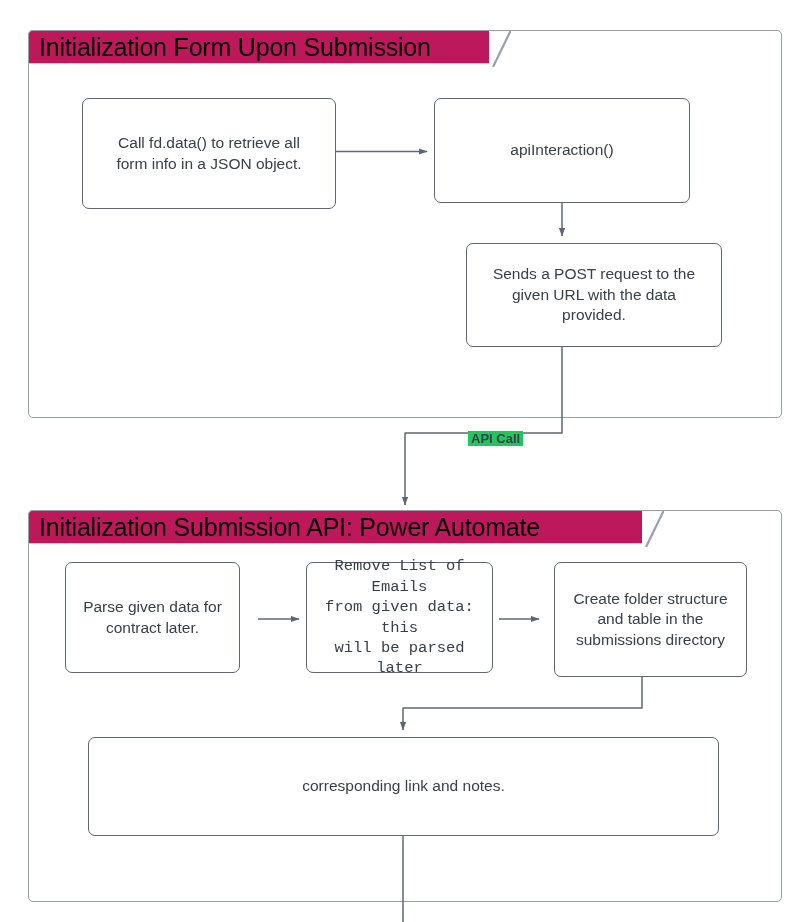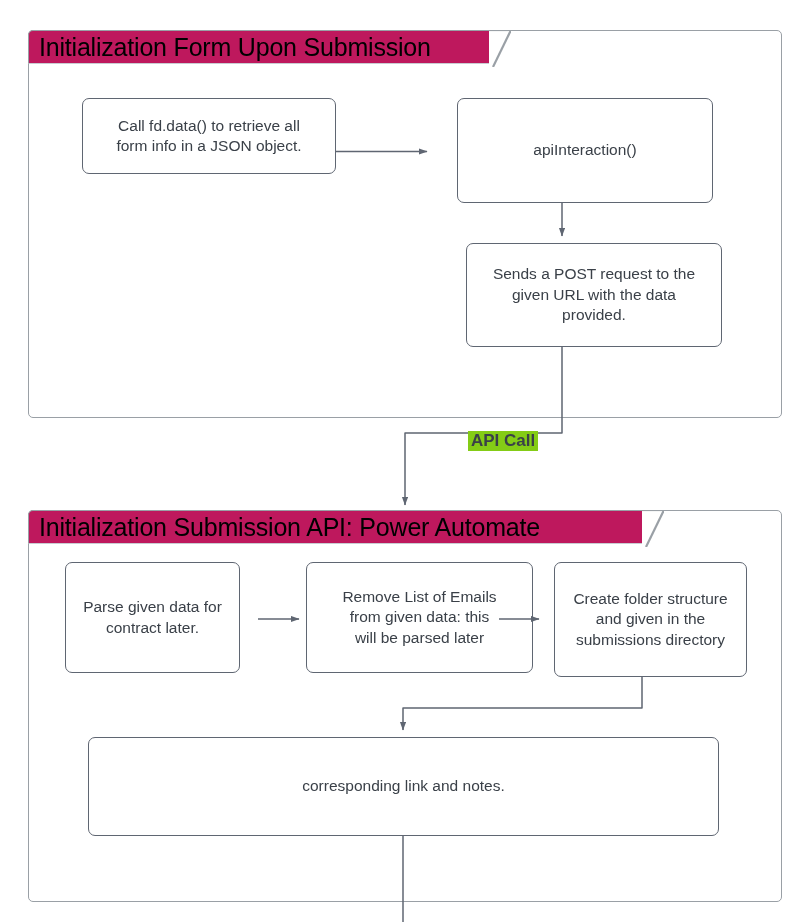--- a/index.html
+++ b/index.html
@@ -78,52 +78,52 @@
 
   
   #edges {
     position: absolute;
     left: 0; top: 0;
     width: 800px; height: 922px;
     pointer-events: none;
   }
   .edge-label {
     position: absolute;
-    font-size: 17px;
+    font-size: 13px;
     font-weight: bold;
     color: #3a4048;
-    background: #84cc16;
+    background: #22c55e;
     padding: 0 3px;
     white-space: nowrap;
   }
 </style>
 </head>
 <body>
 
 <div id="canvas">
 
   <div class="group" style="left:28px; top:30px; width:754px; height:388px;"></div>
 
   <div class="group-title" style="left:28px; top:30px; width:464px; height:34px;">
     <span>Initialization Form Upon Submission</span>
     <svg class="tab-slant" viewBox="0 0 22 37" preserveAspectRatio="none">
       <path d="M0,0 L22,0 L4,37 L0,37 Z" fill="#ffffff"></path>
       <path d="M0,0 L22,0" stroke="#9aa0a6" stroke-width="2.2" fill="none"></path>
       <path d="M22,0 L4,37" stroke="#9aa0a6" stroke-width="2.2" fill="none"></path>
     </svg>
   </div>
 
-  <div class="node" style="left:82px; top:98px; width:254px; height:76px;">
+  <div class="node" style="left:82px; top:98px; width:254px; height:111px;">
     <div>
       <span>Call fd.data() to retrieve all</span>
       <span>form info in a JSON object.</span>
     </div>
   </div>
 
-  <div class="node" style="left:434px; top:98px; width:256px; height:105px;margin-left:23px;">
+  <div class="node" style="left:434px; top:98px; width:256px; height:105px;">
     <div>
       <span>apiInteraction()</span>
     </div>
   </div>
 
   <div class="node" style="left:434px; top:243px; width:256px; height:104px;margin-left:32px;">
     <div>
       <span>Sends a POST request to the</span>
       <span>given URL with the data</span>
       <span>provided.</span>
@@ -141,32 +141,32 @@
     </svg>
   </div>
 
   <div class="node" style="left:65px; top:562px; width:175px; height:111px;">
     <div>
       <span>Parse given data for</span>
       <span>contract later.</span>
     </div>
   </div>
 
-  <div class="node" style="left:306px; top:562px; width:227px; height:111px;">
+  <div class="node" style="left:306px; top:562px; width:187px; height:111px;font-family:Liberation Mono, monospace;">
     <div>
       <span>Remove List of Emails</span>
       <span>from given data: this</span>
       <span>will be parsed later</span>
     </div>
   </div>
 
   <div class="node" style="left:546px; top:562px; width:193px; height:115px;margin-left:8px;">
     <div>
       <span>Create folder structure</span>
-      <span>and given in the</span>
+      <span>and table in the</span>
       <span>submissions directory</span>
     </div>
   </div>
 
   <div class="node" style="left:88px; top:737px; width:631px; height:99px;">
     <div>
       <span>corresponding link and notes.</span>
     </div>
   </div>
 

